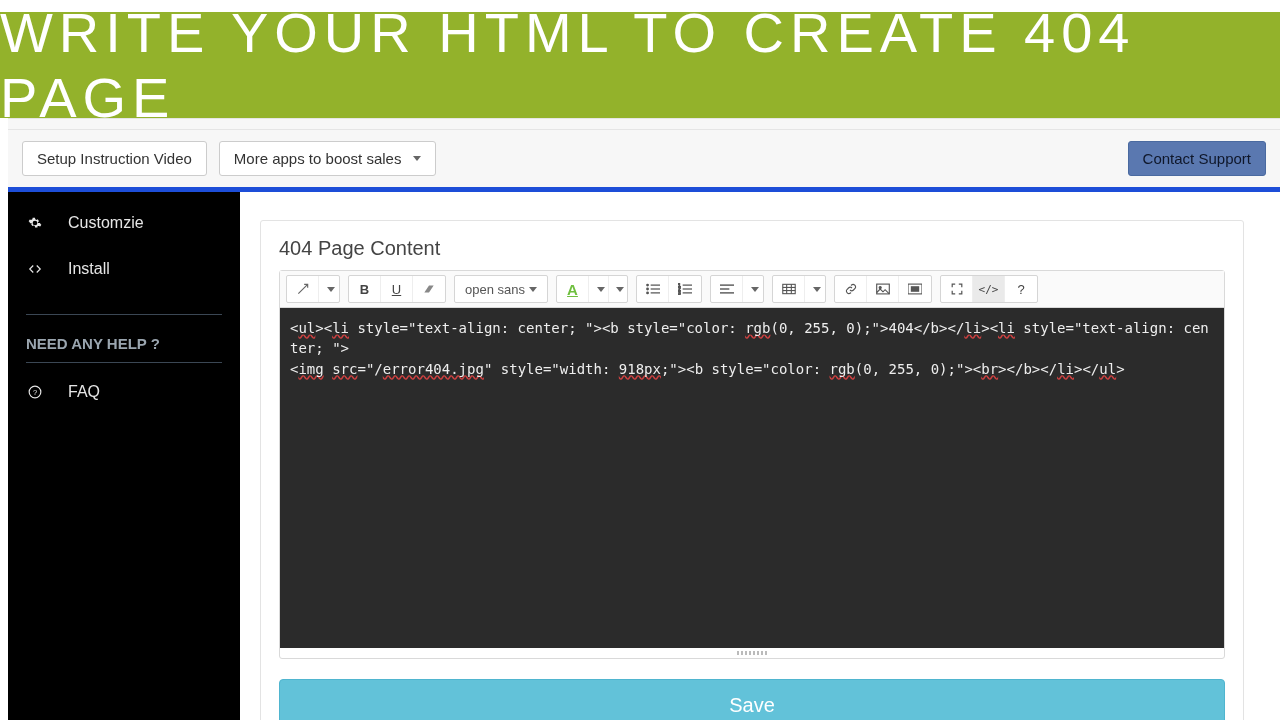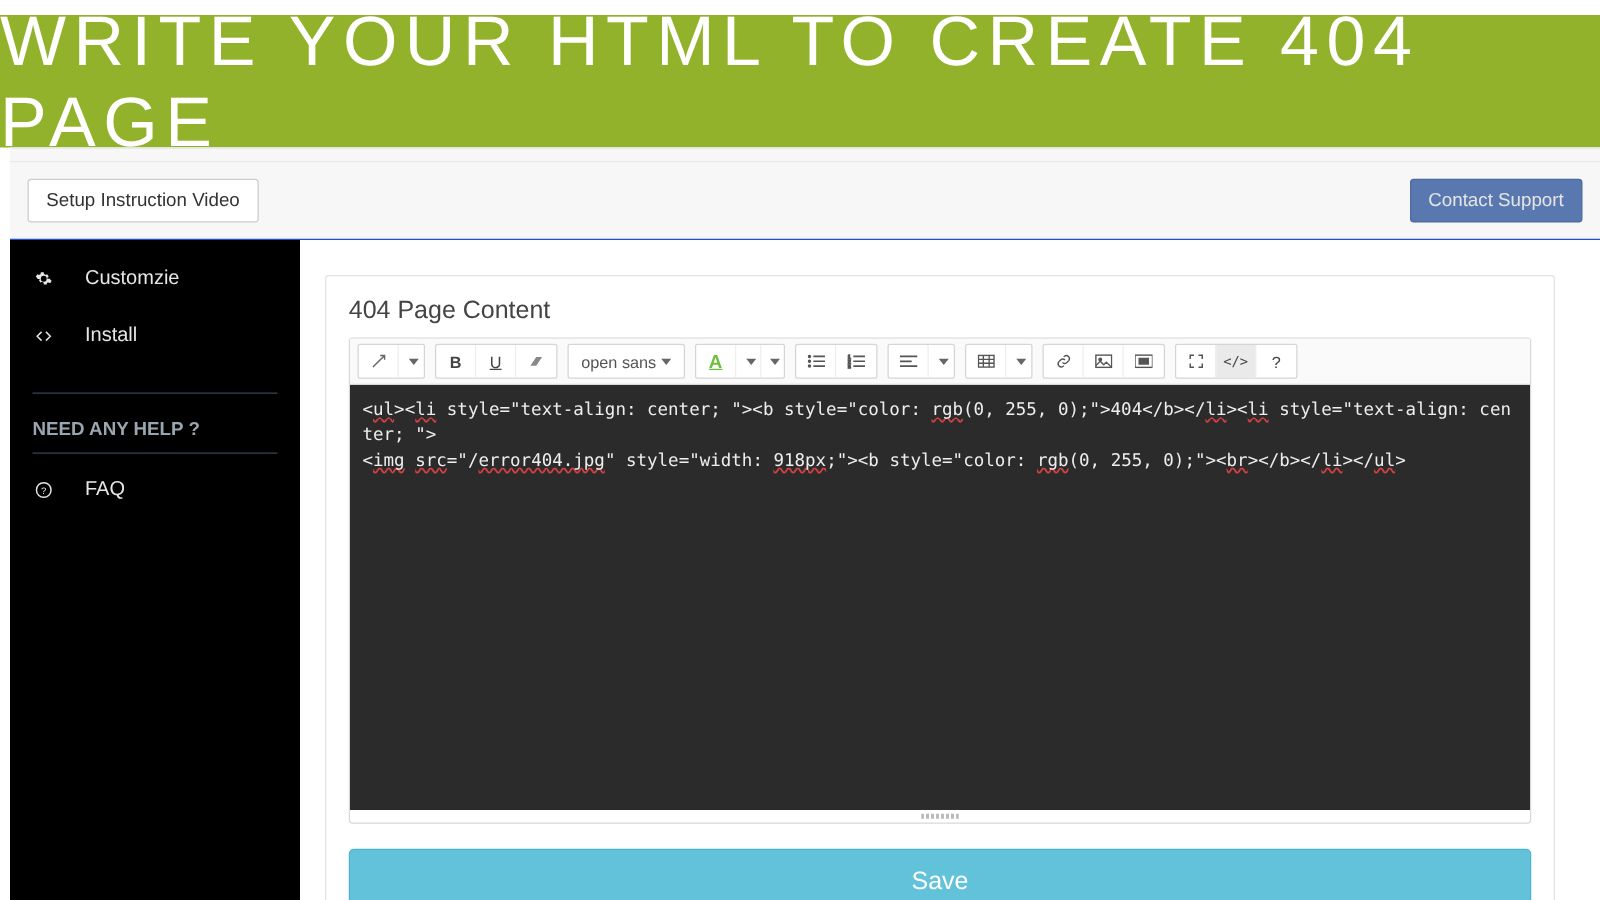--- a/index.html
+++ b/index.html
@@ -3,23 +3,23 @@
 <meta charset="utf-8">
 <style>
 * { box-sizing: border-box; margin: 0; padding: 0; }
 body { font-family: -apple-system, "Helvetica Neue", Arial, sans-serif; background: #fff; width: 1280px; height: 720px; overflow: hidden; }
 
 .banner { background: #93b22b; height: 106px; display: flex; align-items: center; justify-content: center; margin-top: 12px; }
 .banner-text { color: #fff; font-size: 56px; font-weight: 300; letter-spacing: 6px; font-family: "Arial Narrow", sans-serif; text-transform: uppercase; }
 
 .separator { background: #f7f7f7; height: 12px; border-top: 1px solid #e5e5e5; border-bottom: 1px solid #e5e5e5; margin-left: 8px; }
 
-.topbar { background: #f7f7f7; height: 62px; display: flex; align-items: center; padding: 0 14px 0 14px; margin-left: 8px; border-bottom: 1px solid #1d4ed8; gap: 12px; }
+.topbar { background: #f7f7f7; height: 62px; display: flex; align-items: center; padding: 0 14px 0 14px; margin-left: 8px; border-bottom: 5px solid #1d4ed8; gap: 12px; }
 .btn { background: #fff; border: 1px solid #ccc; border-radius: 3px; padding: 8px 14px; font-size: 15px; color: #333; cursor: pointer; display: flex; align-items: center; gap: 8px; }
-.btn-primary { background: #5a78b0; border-color: #4a6aa0; color: #e5e5e5; }
+.btn-primary { background: #5a78b0; border-color: #4a6aa0; color: #0f172a; }
 .flex-spacer { flex: 1; }
 
 .layout { display: flex; height: calc(720px - 106px - 12px - 62px); margin-left: 8px; }
 .sidebar { width: 232px; background: #000000; color: #bbb; padding-top: 8px; }
 .side-item { display: flex; align-items: center; gap: 24px; padding: 14px 18px; cursor: pointer; color: #e6e6e6; font-size: 16px; }
 .side-icon { width: 18px; display: flex; align-items: center; justify-content: center; }
 .side-divider { border: none; border-top: 1px solid #3b4754; margin: 22px 18px 6px 18px; }
 .side-heading { color: #9aa5af; font-size: 15px; padding: 14px 18px 6px 18px; font-weight: 700; }
 
 .main { flex: 1; padding: 28px 36px 16px 20px; }
@@ -49,20 +49,24 @@
 <body>
 
 <div class="banner">
   <div class="banner-text">WRITE YOUR HTML TO CREATE 404 PAGE</div>
 </div>
 
 <div class="separator"></div>
 
 <div class="topbar">
   <button class="btn">Setup Instruction Video</button>
+  <button class="btn">
+    <span>More apps to boost sales</span>
+    <span class="caret-down"></span>
+  </button>
   <div class="flex-spacer"></div>
   <button class="btn btn-primary">Contact Support</button>
 </div>
 
 <div class="layout">
   <div class="sidebar">
     <div class="side-item">
       <span class="side-icon">
         <svg width="14" height="14" viewBox="0 0 24 24" fill="#e6e6e6">
             <path d="M12 8a4 4 0 100 8 4 4 0 000-8zm9 4a7 7 0 01-.1 1.2l2 1.6-2 3.4-2.4-1a7 7 0 01-2 .1l-.4 2.6h-4l-.4-2.6a7 7 0 01-2-1.1l-2.4 1-2-3.4 2-1.6A7 7 0 013 12c0-.4 0-.8.1-1.2l-2-1.6 2-3.4 2.4 1a7 7 0 012-1.1L8 3h4l.4 2.6c.7.3 1.4.6 2 1.1l2.4-1 2 3.4-2 1.6c.1.4.2.8.2 1.3z"></path>

